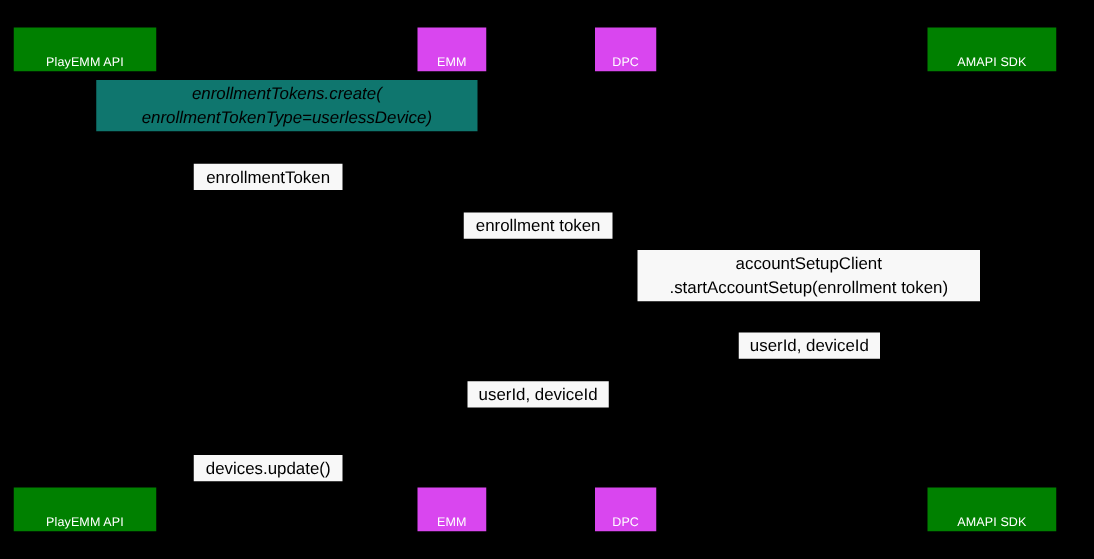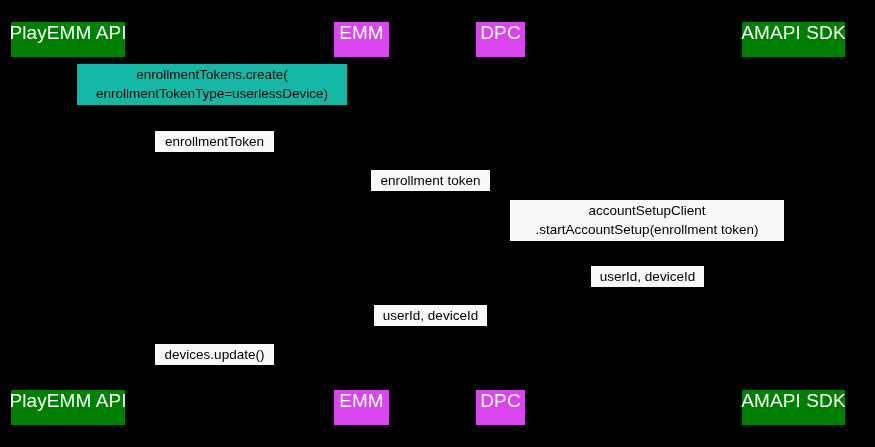--- a/index.html
+++ b/index.html
@@ -14,24 +14,24 @@
     height: 447px;
     background: #000000;
     overflow: hidden;
     font-family: "Liberation Sans", sans-serif;
   }
   
   .participant {
     position: absolute;
     box-sizing: border-box;
     display: flex;
-    align-items: flex-start;
+    align-items: flex-end;
     justify-content: center;
     color: #ffffff;
-    font-size: 19px;
+    font-size: 10px;
     line-height: 1;
     letter-spacing: 0.1px;
     white-space: nowrap;
     border: 1px solid rgba(0,0,0,0);
   }
   .participant.green { background: #008000; }
   .participant.blue  { background: #d946ef; }
 
   
   .lifeline {
@@ -109,22 +109,22 @@
     </div>
     <div class="participant blue" style="left: 334px; top: 390px; width: 55px; height: 35px;">
       <span>EMM</span>
     </div>
     <div class="participant blue" style="left: 476px; top: 390px; width: 49px; height: 35px;">
       <span>DPC</span>
     </div>
     <div class="participant green" style="left: 742px; top: 390px; width: 103px; height: 35px;">
       <span>AMAPI SDK</span>
     </div>
-    <div class="msg-label two-line" style="left: 77px; top: 64px; width: 270px; height: 41px; background: #14b8a6; color: rgb(0, 0, 0);">enrollmentTokens.create(
+    <div class="msg-label two-line" style="left: 77px; top: 64px; width: 305px; height: 41px; background: #0f766e; color: rgb(0, 0, 0); font-style: italic;">enrollmentTokens.create(
 enrollmentTokenType=userlessDevice)</div>
     <div class="msg-label" style="left: 155px; top: 131px; width: 119px; height: 21px; background: rgb(248, 248, 248); color: #000000;">enrollmentToken</div>
     <div class="msg-label" style="left: 371px; top: 170px; width: 119px; height: 21px; background: rgb(248, 248, 248); color: rgb(0, 0, 0);">enrollment token</div>
     <div class="msg-label two-line" style="left: 510px; top: 200px; width: 274px; height: 41px; background: rgb(248, 248, 248); color: rgb(0, 0, 0);">accountSetupClient
 .startAccountSetup(enrollment token)</div>
     <div class="msg-label" style="left: 591px; top: 266px; width: 113px; height: 21px; background: rgb(248, 248, 248); color: rgb(0, 0, 0);">userId, deviceId</div>
     <div class="msg-label" style="left: 374px; top: 305px; width: 113px; height: 21px; background: rgb(248, 248, 248); color: rgb(0, 0, 0);">userId, deviceId</div>
-    <div class="msg-label" style="left: 155px; top: 344px; width: 119px; height: 21px; background: rgb(248, 248, 248); color: rgb(0, 0, 0);">devices.update()</div>
+    <div class="msg-label" style="left: 155px; top: 364px; width: 119px; height: 21px; background: rgb(248, 248, 248); color: rgb(0, 0, 0);">devices.update()</div>
   </div>
 
 </body></html>

